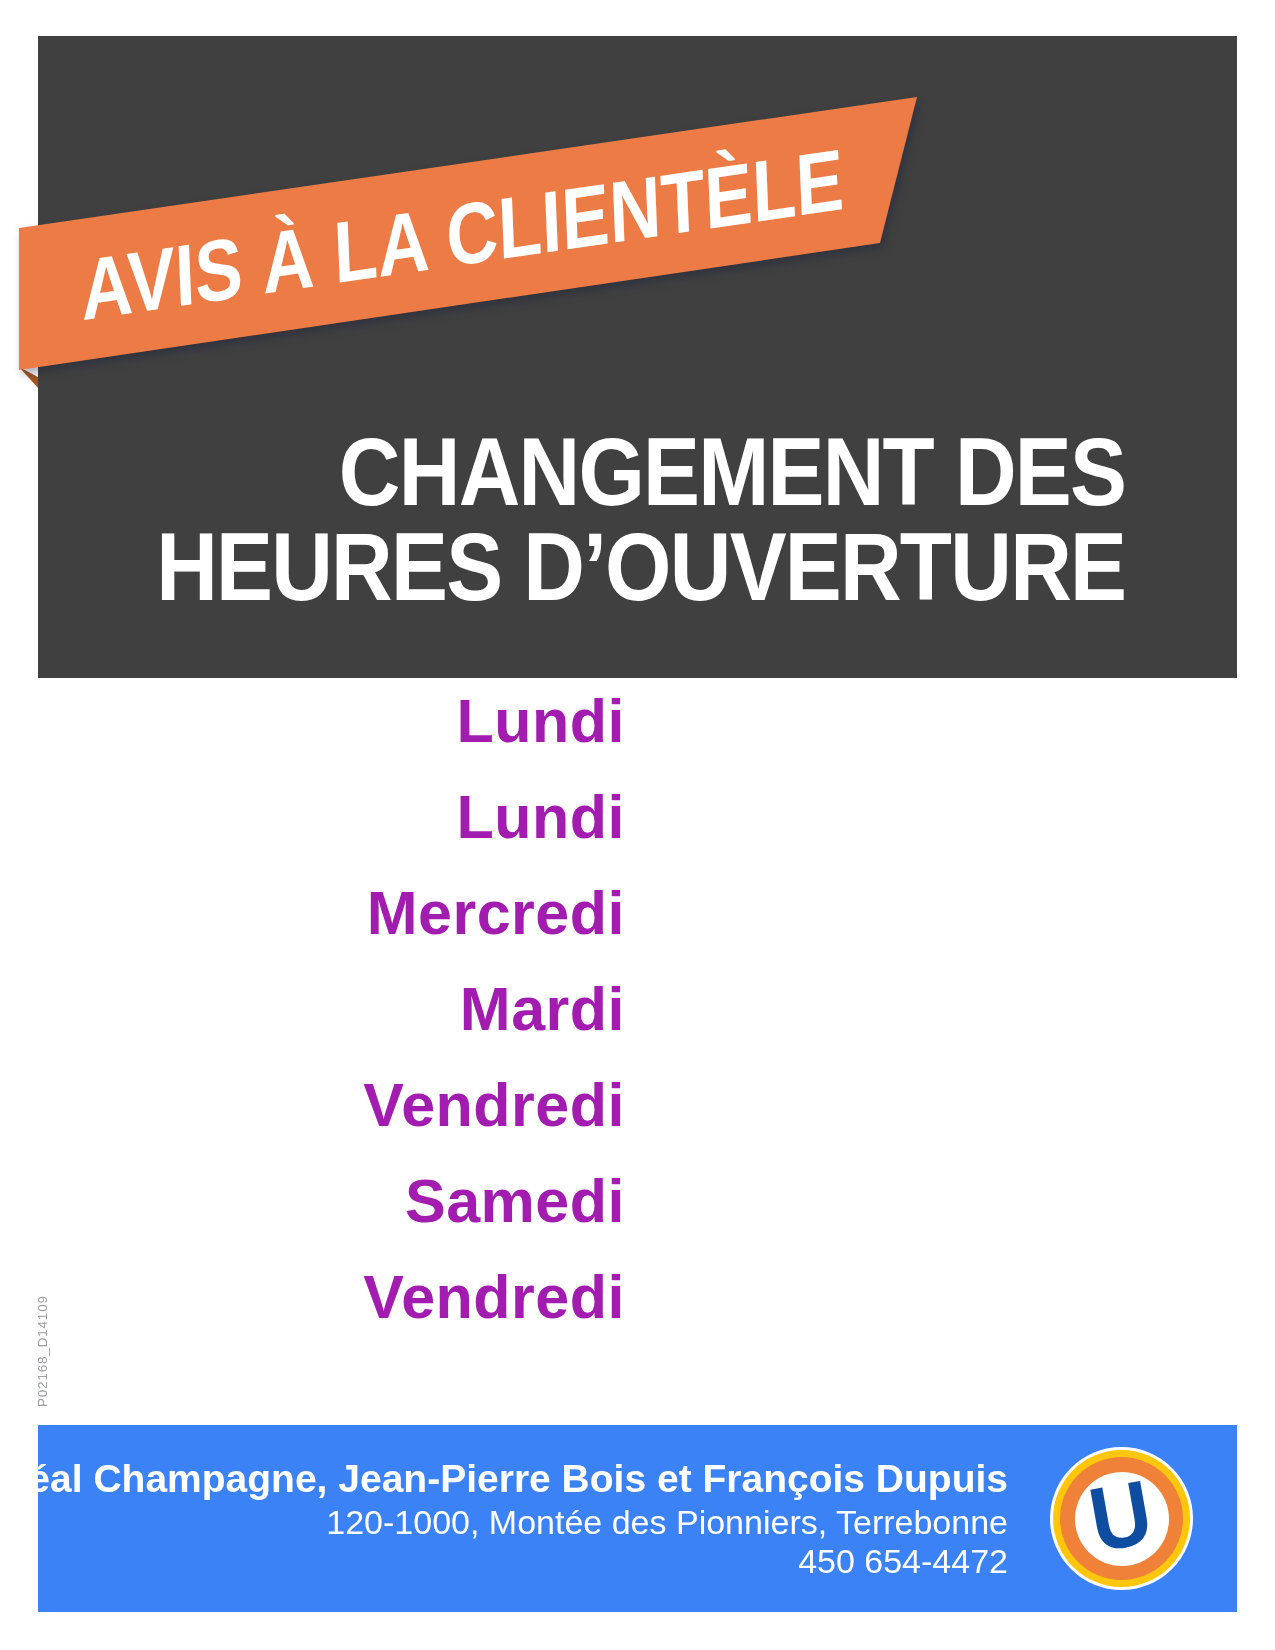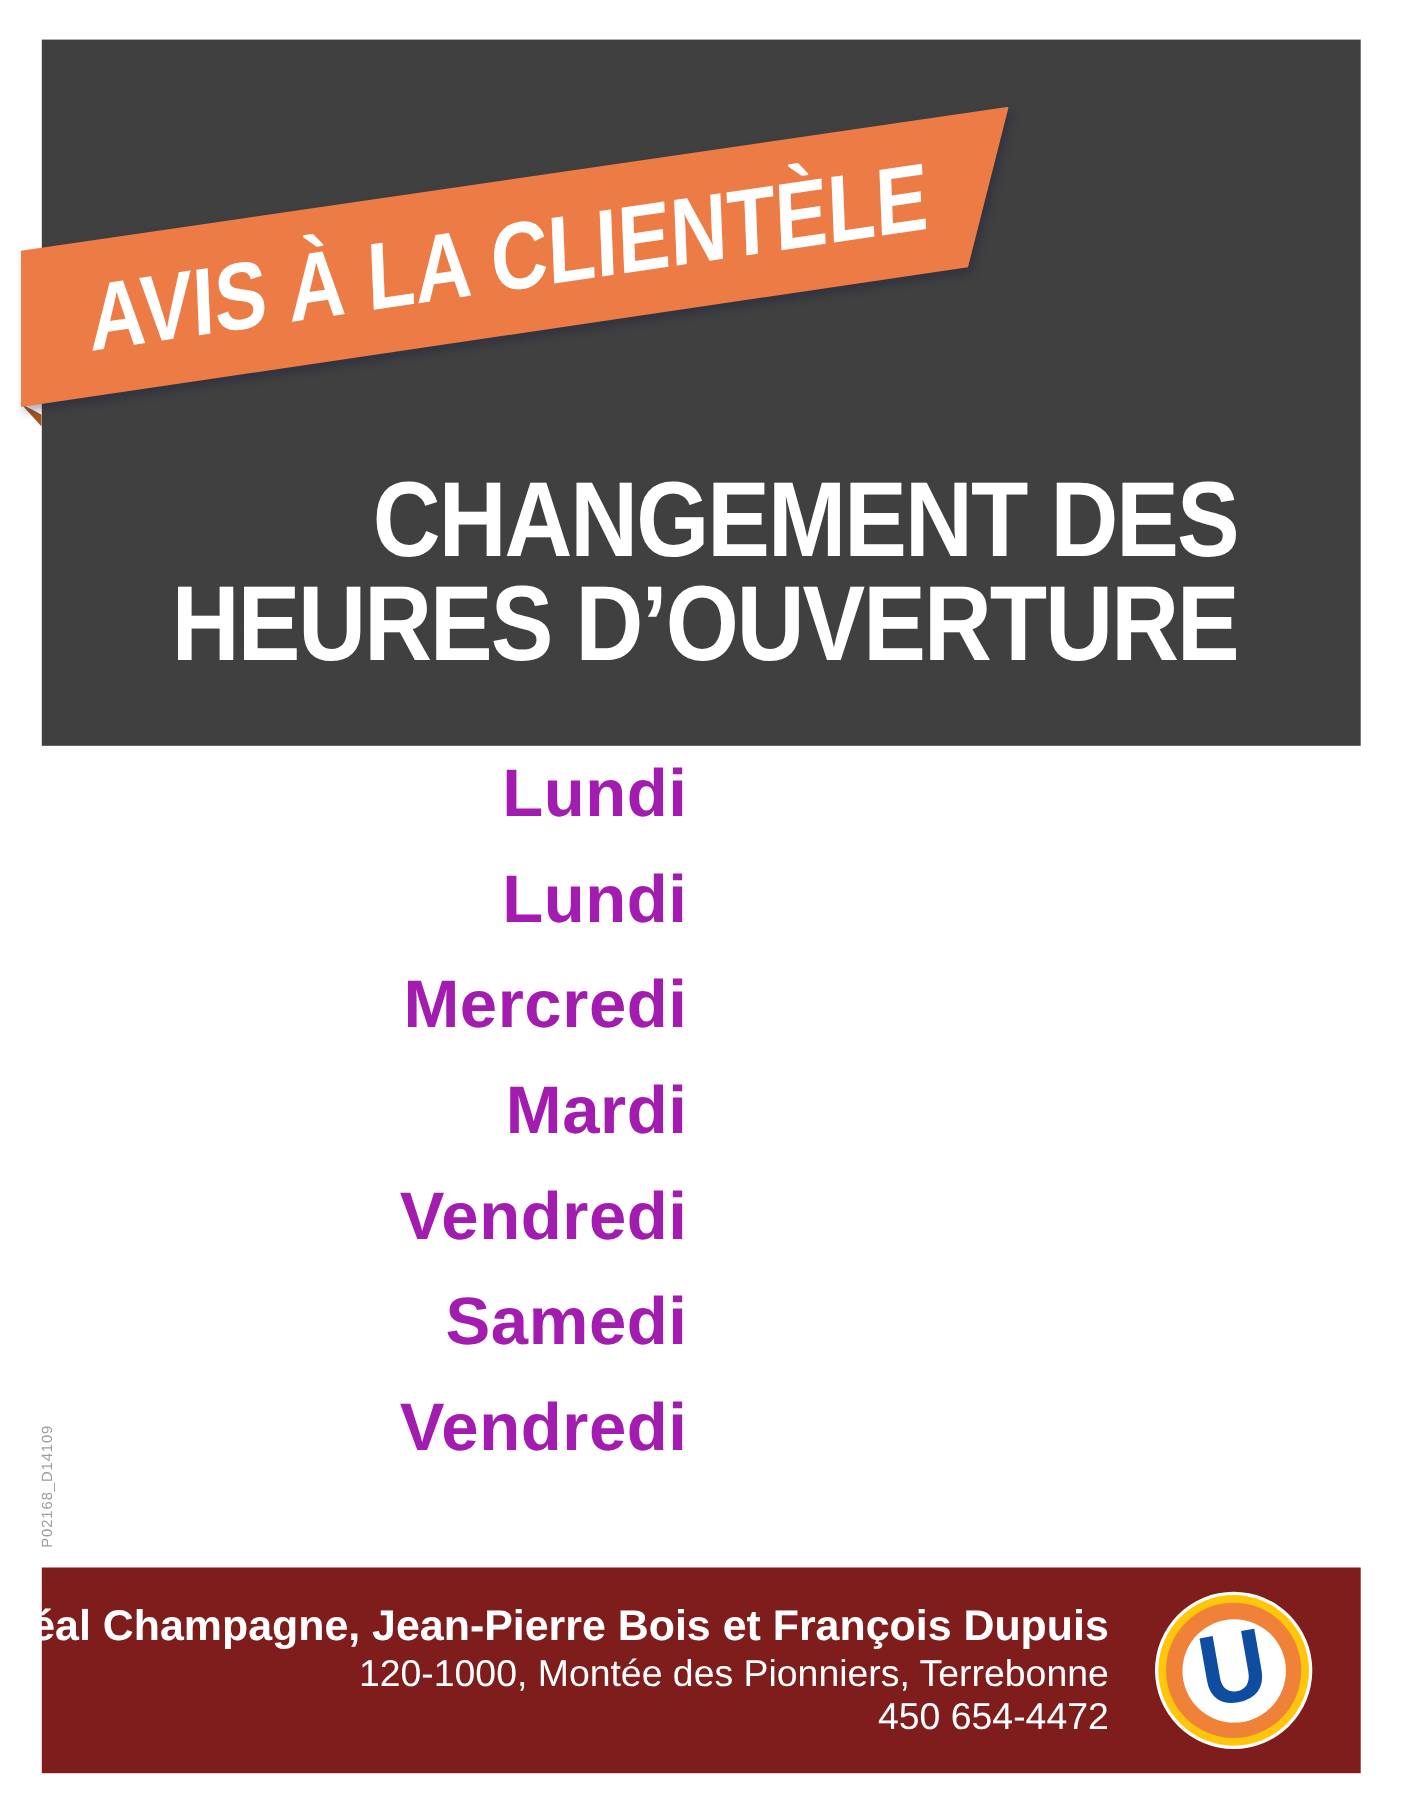--- a/index.html
+++ b/index.html
@@ -71,21 +71,21 @@
     position:absolute; left:35px; top:1407px;
     transform:rotate(-90deg); transform-origin:0 0;
     color:#9B9DA0; font-size:13.5px; letter-spacing:0.8px;
     white-space:nowrap;
   }
 
   
   .footer-bar {
     position:absolute; left:38px; top:1425px;
     width:1199px; height:187px;
-    background:#7f1d1d;
+    background:#3b82f6;
   }
   .footer-text {
     position:absolute; right:229px; top:30px;
     text-align:right; color:#ffffff; white-space:nowrap;
   }
   .footer-owners  { font-size:39px; font-weight:bold; line-height:48px; }
   .footer-address { font-size:34px; font-weight:normal; line-height:39px;margin-left:20px; }
   .footer-phone   { font-size:34px; font-weight:normal; line-height:39px;text-align:right; }
 
   

